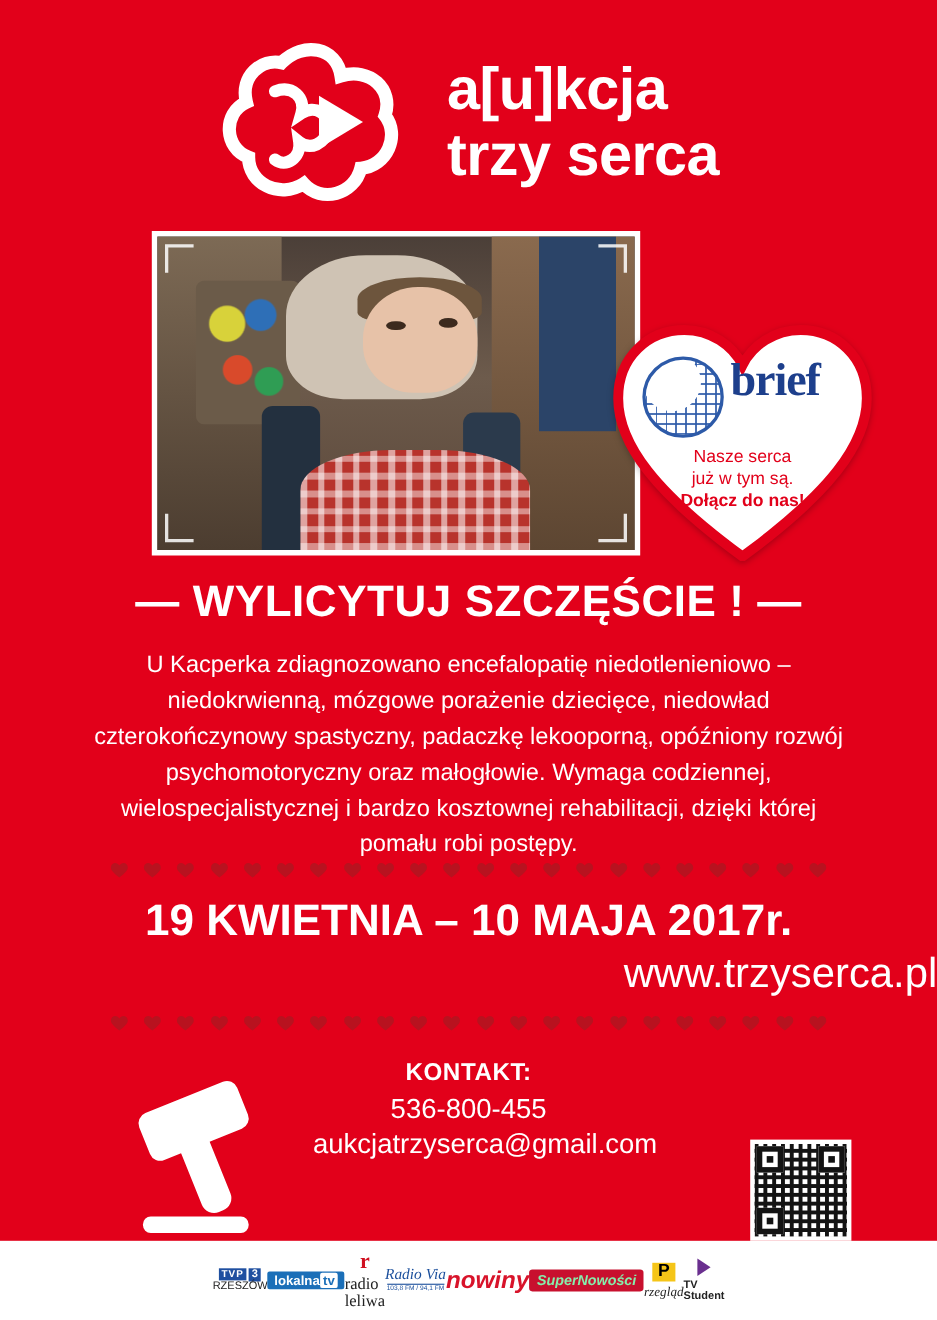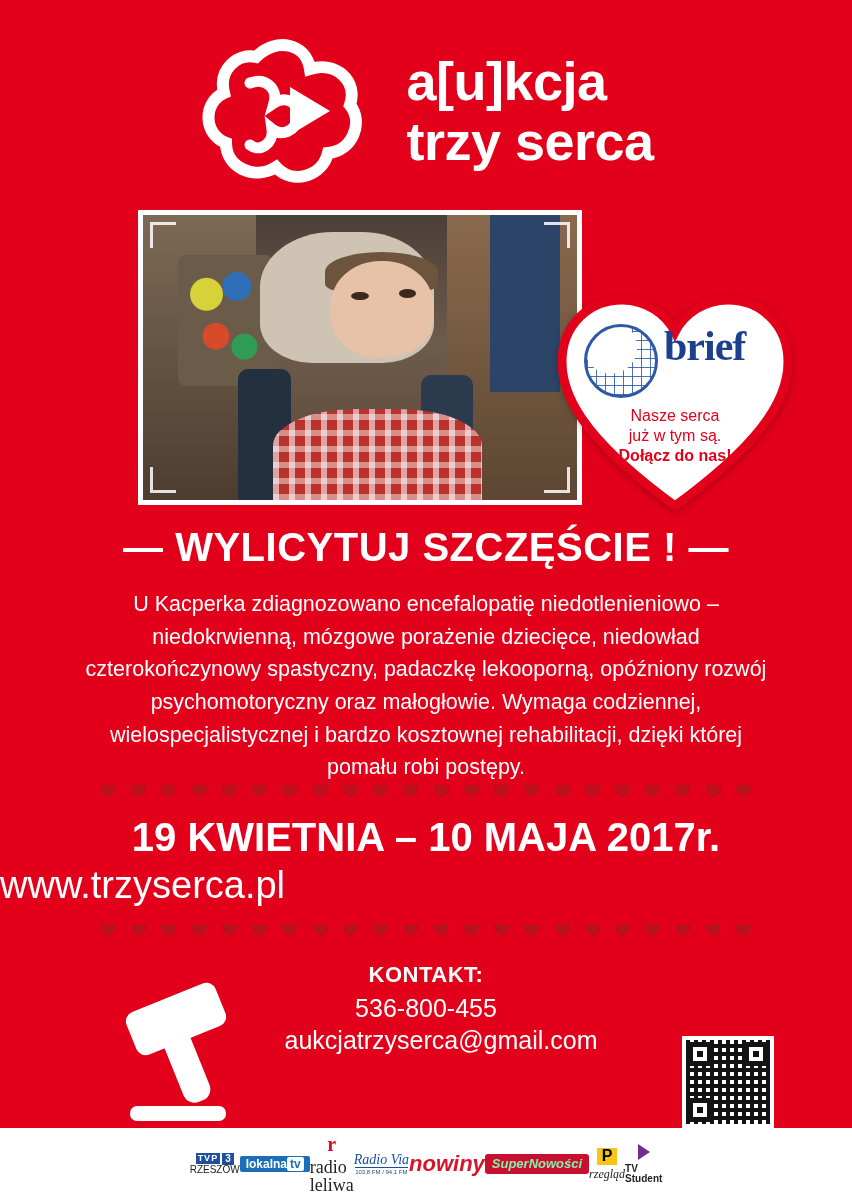--- a/index.html
+++ b/index.html
@@ -176,21 +176,21 @@
   
   .dates {
     position: absolute; top: 815px; left: 0; right: 0;
     text-align: center;
     color: #ffffff;
     font-size: 40px;
     font-weight: 700;
   }
   .url {
     position: absolute; top: 864px; left: 0; right: 0;
-    text-align: left;
+    text-align: right;
     color: #ffffff;
     font-size: 38px;
     font-weight: 400;
   }
 
   
   .contact {
     position: absolute;
     top: 962px; left: 0; right: 0;
     text-align: center;
@@ -246,21 +246,21 @@
   }
   .chip-tvp { display:flex; align-items:center; gap:2px; }
   .chip-tvp .box { background:#1f4fa0; color:#fff; font-weight:700; font-size:9px;
      padding:1px 2px; letter-spacing:1px; }
   .chip-tvp .num { background:#1f4fa0; color:#fff; font-weight:700; font-size:10px; padding:1px 3px; }
   .chip-lokalna { background:#1b6fb8; color:#fff; font-size:12px; font-weight:700;
      padding:2px 6px; border-radius:2px; }
   .chip-lokalna b { background:#fff; color:#1b6fb8; padding:0 3px; border-radius:2px; }
   .chip-leliwa { display:flex; align-items:center; gap:3px; }
   .chip-leliwa .mark { color:#d01020; font-size:20px; font-weight:700; font-family:"Liberation Serif",serif; }
-  .chip-leliwa .txt { font-family:"Liberation Serif",serif; font-size:18px; line-height:1; text-align:left; }
+  .chip-leliwa .txt { font-family:"Liberation Serif",serif; font-size:15px; line-height:1; text-align:left; }
   .chip-radiovia .name { font-family:"Liberation Serif",serif; font-size:14px; color:#1b4f9c; font-style:italic; }
   .chip-radiovia .freq { font-size:6px; color:#1b4f9c; border-top:1px solid #1b4f9c; padding-top:1px; }
   .chip-nowiny { color:#d8132a; font-size:22px; font-weight:700; font-style:italic; }
   .chip-supernowosci { background:#c8102e; color:#86efac; font-size:13px; font-weight:700;
      font-style:italic; padding:3px 7px; border-radius:3px; }
   .chip-przeglad { display:flex; align-items:center; gap:3px; }
   .chip-przeglad .p { background:#f5c518; color:#000; font-weight:700; font-size:16px; padding:0 5px; }
   .chip-przeglad .t { font-family:"Liberation Serif",serif; font-size:12px; font-style:italic; }
   .chip-tvstudent { display:flex; align-items:center; gap:4px; }
   .chip-tvstudent .play { width:0;height:0;border-left:12px solid #6a2f8f;

